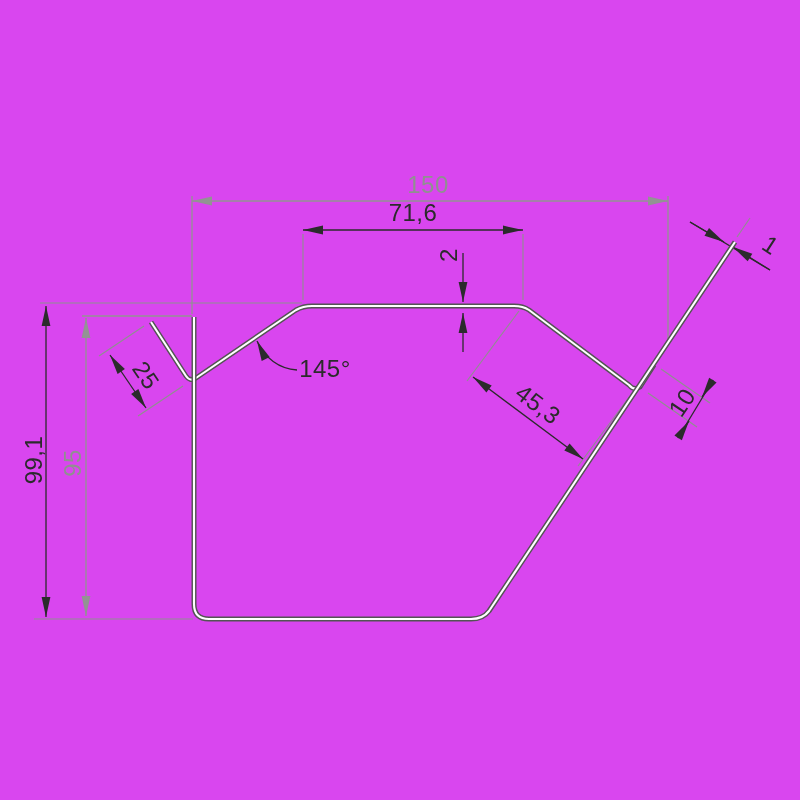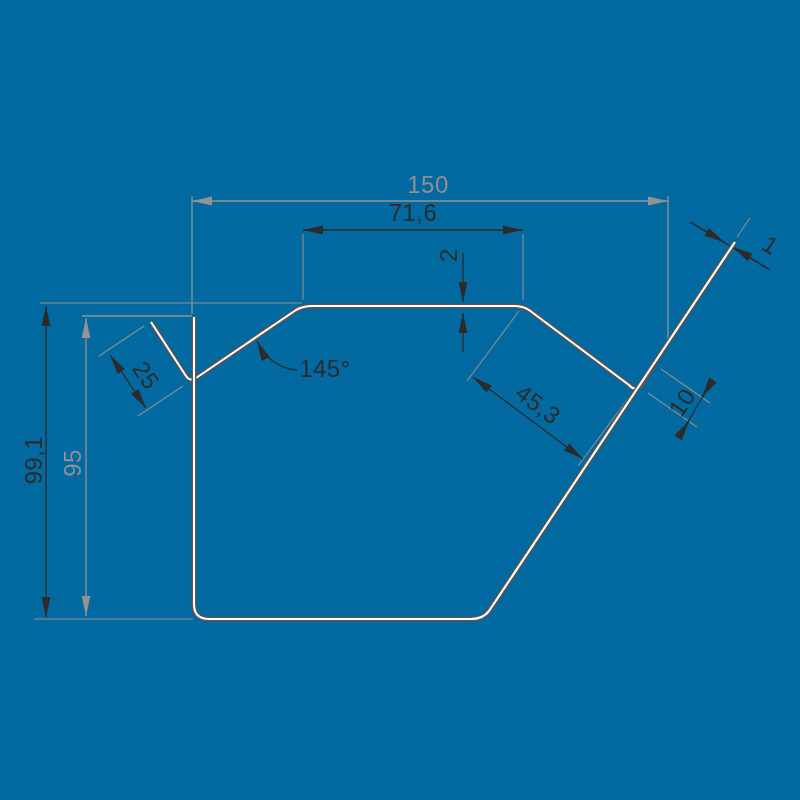--- a/index.html
+++ b/index.html
@@ -7,21 +7,21 @@
     padding: 0;
     background: #ffffff;
     width: 800px;
     height: 800px;
     overflow: hidden;
   }
   .canvas {
     position: relative;
     width: 800px;
     height: 800px;
-    background: #0369a1;
+    background: #d946ef;
     font-family: "Liberation Sans", sans-serif;
   }
   svg { display: block; }
   
   .profile-outer {
     fill: none;
     stroke: #545454;
     stroke-width: 5;
     stroke-linejoin: round;
     stroke-linecap: butt;

